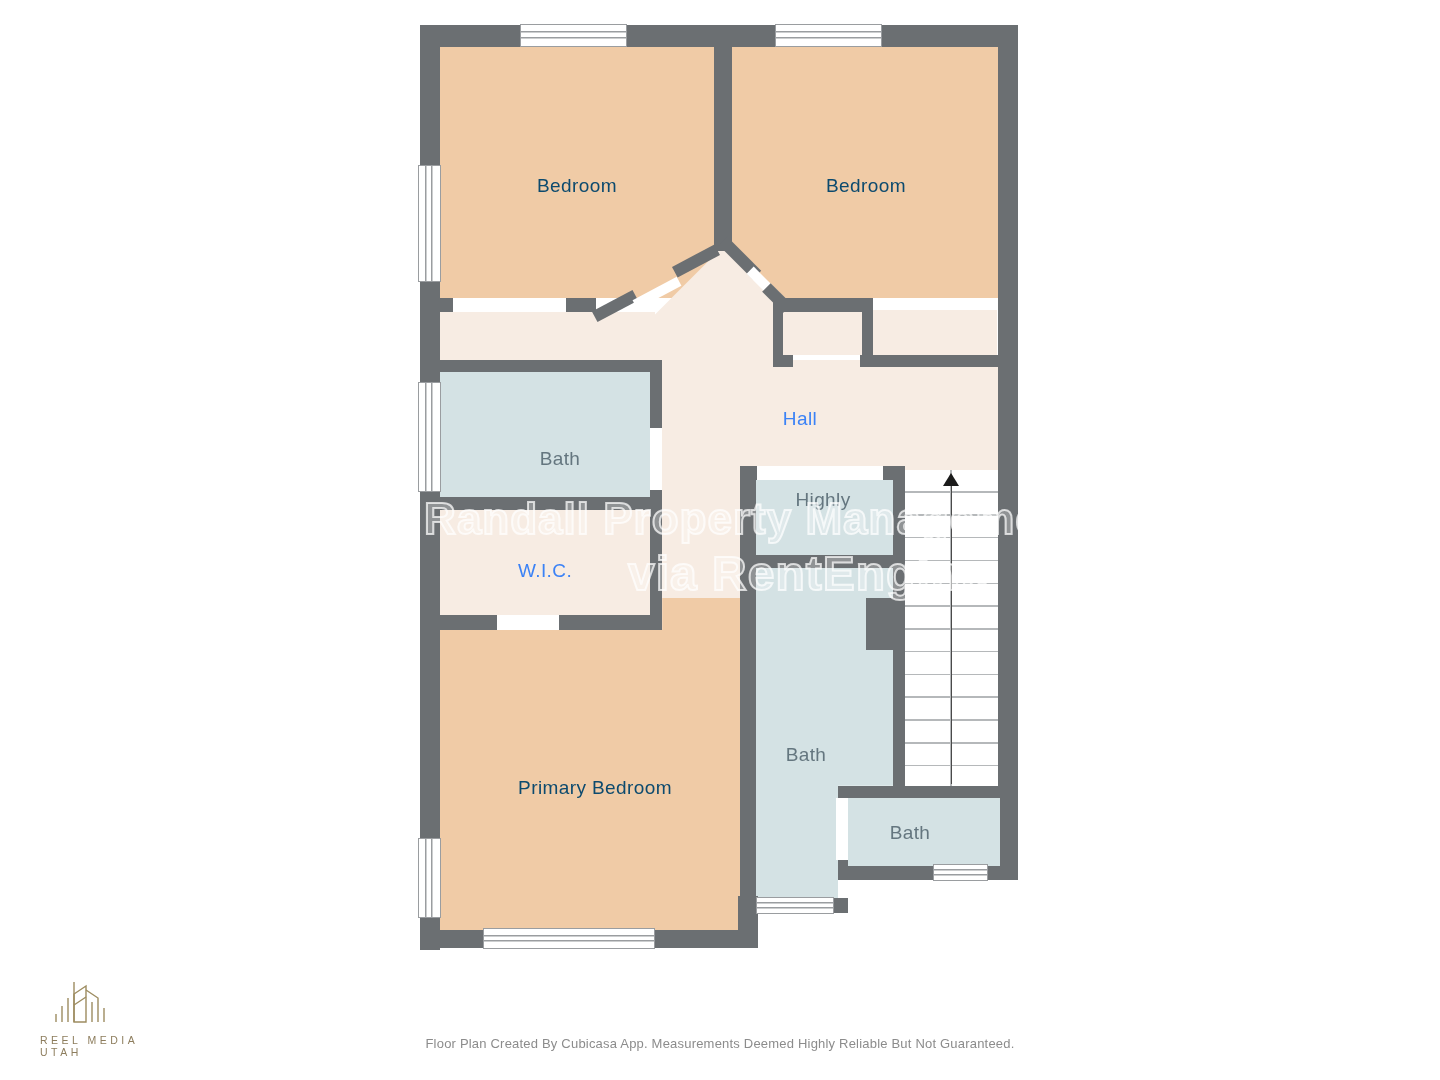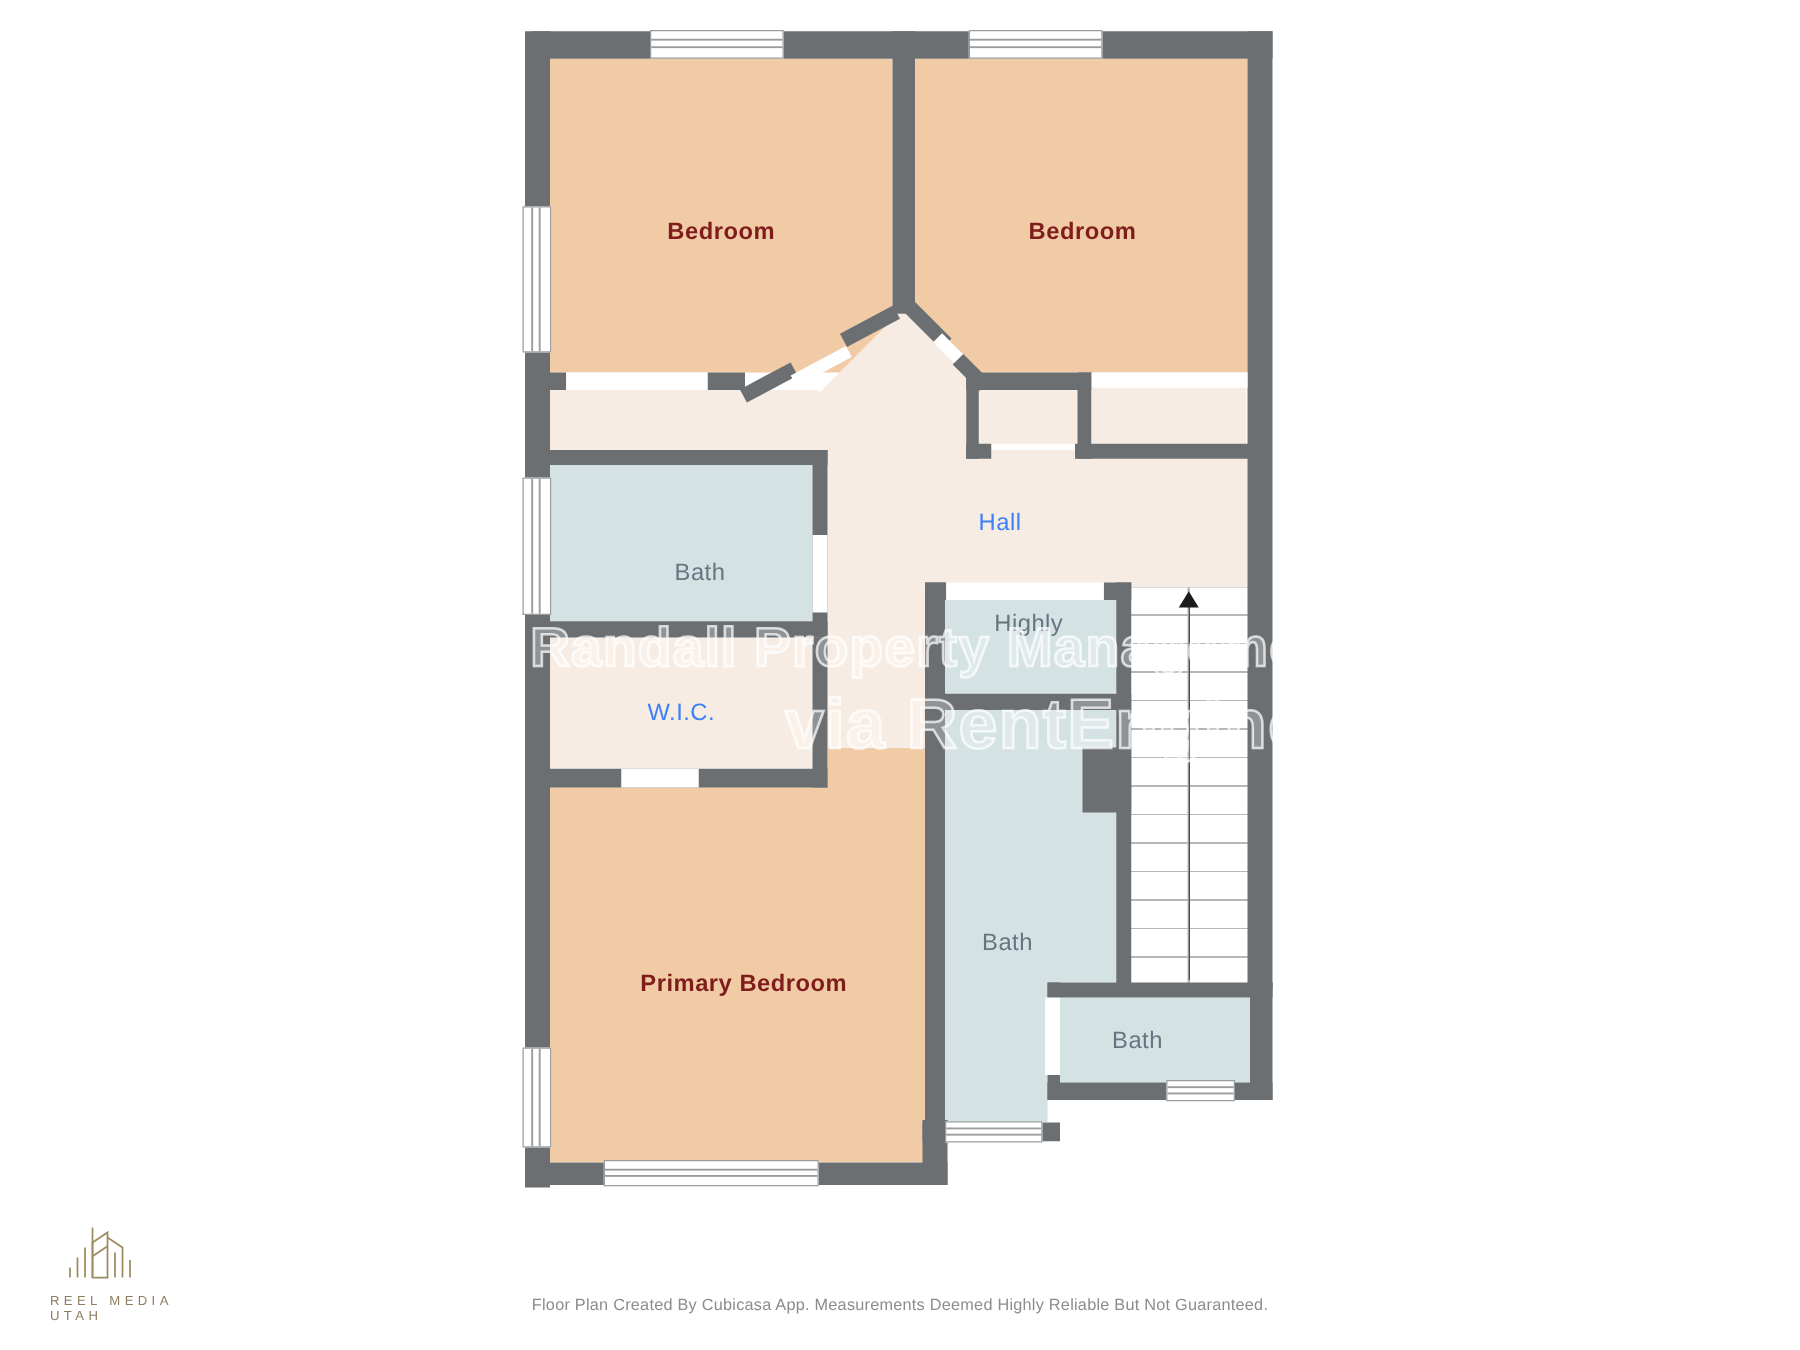--- a/index.html
+++ b/index.html
@@ -22,37 +22,37 @@
        background-image:linear-gradient(#9a9da0,#9a9da0),linear-gradient(#9a9da0,#9a9da0);
        background-repeat:no-repeat;background-size:100% 1.5px,100% 1.5px;
        background-position:0 32%,0 64%;}
   .winv{position:absolute;background:#fff;border:1.5px solid #9a9da0;box-sizing:border-box;
        background-image:linear-gradient(#9a9da0,#9a9da0),linear-gradient(#9a9da0,#9a9da0);
        background-repeat:no-repeat;background-size:1.5px 100%,1.5px 100%;
        background-position:32% 0,64% 0;}
   
   .room-label{position:absolute;transform:translate(-50%,-50%);font-size:19px;
        letter-spacing:.4px;white-space:nowrap;}
-  .lbl-warm{color:#7f1d1d;font-weight:bold;}
+  .lbl-warm{color:#0c4a6e;}
   .lbl-cool{color:#64767f;}
   .lbl-neutral{color:#3b82f6;}
   
   .stairs{position:absolute;left:903px;top:470px;width:97px;height:320px;background:#fff;
        background-image:repeating-linear-gradient(to bottom,transparent 0 21.3px,#b5b8ba 21.3px 22.8px);}
   .stairs-divider{position:absolute;left:47px;top:0;width:1.5px;height:100%;background:#b5b8ba;}
   .stairs-arrow-line{position:absolute;left:47.5px;top:14px;width:1.6px;height:300px;background:#4a4a4a;}
   .stairs-arrow-head{position:absolute;left:40px;top:3px;width:0;height:0;
        border-left:8px solid transparent;border-right:8px solid transparent;
        border-bottom:13px solid #1b1b1b;}
   
   .wm{position:absolute;color:rgba(255,255,255,0.25);
       -webkit-text-stroke:2px rgba(255,255,255,0.72);
       font-weight:bold;white-space:nowrap;pointer-events:none;z-index:50;}
   .wm1{left:383px;top:494px;font-size:44px;letter-spacing:1px;}
-  .wm2{left:628px;top:546px;font-size:56px;letter-spacing:1px;}
+  .wm2{left:628px;top:546px;font-size:48px;letter-spacing:1px;}
   
   .footer{position:absolute;left:0;top:1036px;width:100%;text-align:center;
       font-size:13px;color:#8c8c8c;letter-spacing:.2px;}
   .logo{position:absolute;left:40px;top:978px;width:140px;text-align:left;}
   .logo-text{font-size:10.5px;letter-spacing:3.5px;color:#8d7d5d;margin-top:2px;}
   .diag{position:absolute;}
 </style>
 </head>
 <body>
 

